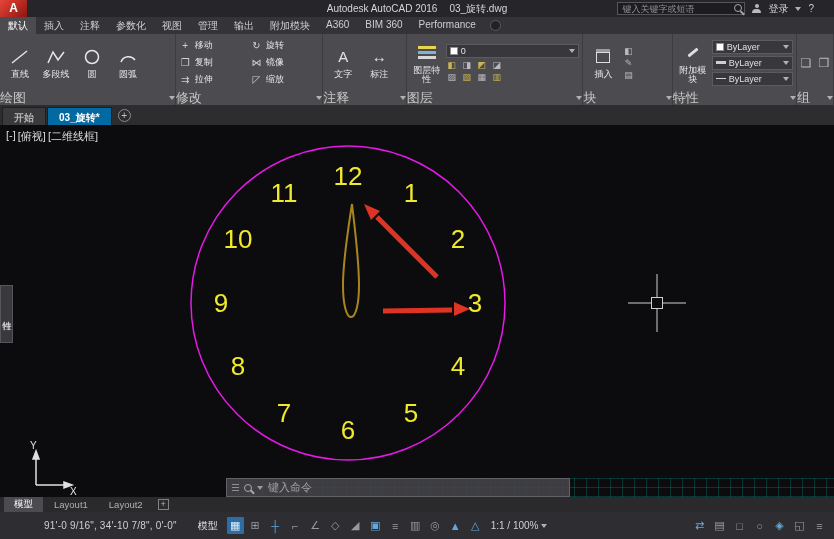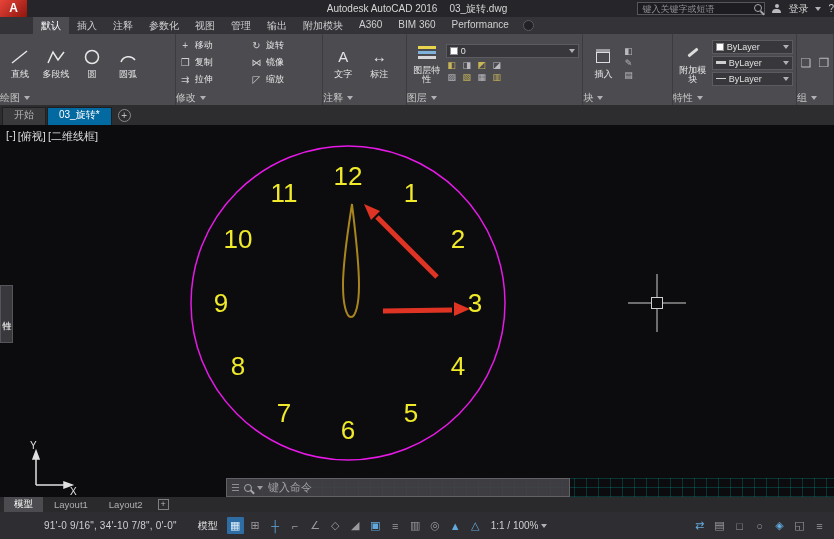--- a/index.html
+++ b/index.html
@@ -5,44 +5,44 @@
   * { box-sizing: border-box; margin: 0; padding: 0; }
   html,body { width:834px; height:539px; overflow:hidden; background:#000;
     font-family:"Liberation Sans","DejaVu Sans",sans-serif; }
   .app { width:834px; height:539px; display:flex; flex-direction:column; background:#3d3d3d; }
 
   
   .titlebar { height:17px; background:#26262a; display:flex; align-items:center; color:#d6d6d6; font-size:10px; position:relative; flex:0 0 17px; }
   .logo { width:27px; height:17px; background:linear-gradient(135deg,#e8443a,#8f160d); color:#fff; font-weight:bold; font-size:12px; text-align:center; line-height:17px; flex:0 0 27px; }
   .title-center { position:absolute; left:0; right:0; text-align:center; pointer-events:none; }
   .title-center span { padding:0 6px; }
-  .tb-right { margin-left:auto; display:flex; align-items:center; gap:7px; padding-right:0; z-index:2; }
+  .tb-right { margin-left:auto; display:flex; align-items:center; gap:7px; padding-right:20px; z-index:2; }
   .searchbox { width:128px; height:13px; background:#1d1d21; border:1px solid #55555a; color:#cfcfcf; font-size:9px; padding:0 14px 0 4px; }
   .searchbox::placeholder { color:#8f8f94; }
   .search-wrap { position:relative; display:flex; align-items:center; }
   .mag { width:8px; height:8px; border:1.5px solid #a8a8ad; border-radius:50%; position:relative; }
   .mag::after { content:""; position:absolute; width:5px; height:1.5px; background:#a8a8ad; transform:rotate(45deg); right:-4px; bottom:-2px; }
   .search-wrap .mag { position:absolute; right:3px; top:2px; }
   .person { width:9px; height:9px; position:relative; }
   .person::before { content:""; position:absolute; width:4px; height:4px; border-radius:50%; background:#b9b9be; left:2.5px; top:0; }
   .person::after { content:""; position:absolute; width:9px; height:4px; border-radius:4px 4px 0 0; background:#b9b9be; bottom:0; }
   .caret { width:0; height:0; border-left:3px solid transparent; border-right:3px solid transparent; border-top:4px solid #b0b0b5; }
   .helpq { color:#c9c9ce; font-size:10px; }
 
   
-  .tabrow { height:17px; background:#333338; display:flex; align-items:stretch; padding-left:33px; font-size:10px; color:#cfcfcf; flex:0 0 17px; }
+  .tabrow { height:17px; background:#333338; display:flex; align-items:stretch; font-size:10px; color:#cfcfcf; flex:0 0 17px; }
   .rtab { padding:2px 8px 0; white-space:nowrap; }
   .rtab.active { background:#4c4c50; color:#fff; }
   .cloud-dot { width:11px; height:11px; border-radius:50%; background:#222226; border:1px solid #5a5a5e; align-self:center; margin-left:6px; }
 
   
   .ribbon { height:71px; background:#4c4c50; display:flex; flex:0 0 71px; overflow:hidden; }
   .panel { display:flex; flex-direction:column; border-right:1px solid #3c3c40; }
   .panel-body { flex:1; display:flex; align-items:center; padding:2px 3px; gap:2px; }
-  .panel-footer { height:14px; font-size:10px; color:#c8c8c8; display:flex; align-items:center; justify-content:flex-start; gap:4px; }
+  .panel-footer { height:14px; font-size:13px; color:#c8c8c8; display:flex; align-items:center; justify-content:space-between; gap:4px; }
   .p-draw{width:181px}.p-modify{width:152px}.p-annot{width:86px}.p-layers{width:182px}.p-block{width:92px}.p-props{width:128px}.p-group{flex:1}
   .bigtool { width:34px; display:flex; flex-direction:column; align-items:center; gap:1px; font-size:9px; color:#e6e6e6; text-align:center; line-height:1.05; }
   .bigicon { height:24px; display:flex; align-items:center; justify-content:center; color:#e2e2e2; font-size:15px; }
   .modgrid { display:grid; grid-template-columns:1fr 1fr; grid-auto-rows:17px; width:100%; column-gap:2px; }
   .smalltool { display:flex; align-items:center; gap:3px; font-size:9px; color:#e4e4e4; }
   .sicon { width:13px; text-align:center; font-size:10px; color:#cfcfcf; }
   .col { display:flex; flex-direction:column; gap:2px; }
   .combo { display:flex; align-items:center; background:#38383c; border:1px solid #5c5c60; height:14px; font-size:9px; color:#e0e0e0; padding:0 3px; gap:3px; width:100%; }
   .combo .val { flex:1; }
   .swatch { width:8px; height:8px; background:#fff; border:1px solid #909095; flex:0 0 8px; }
@@ -52,21 +52,21 @@
   .tiny { font-size:9px; color:#c9b458; width:12px; text-align:center; }
   .tiny.alt { color:#b9b9be; }
   .layers-stack { width:18px; display:flex; flex-direction:column; gap:1.5px; }
   .layers-stack i { display:block; height:3.5px; }
   .cube { width:14px; height:11px; border:1px solid #ddd; position:relative; }
   .cube::after { content:""; position:absolute; left:-1px; top:-4px; width:14px; height:3px; background:#9a9a9f; }
   .brush { width:12px; height:3px; background:#ddd; transform:rotate(-40deg); border-radius:1px; }
 
   
   .filetabs { height:20px; background:#2d2d30; display:flex; align-items:flex-end; padding-left:2px; gap:1px; font-size:10px; flex:0 0 20px; }
-  .ftab { height:18px; padding:0 11px; background:#3a3a3d; color:#b5b5b5; display:flex; align-items:flex-start; border:1px solid #1f1f22; border-bottom:none; }
+  .ftab { height:18px; padding:0 11px; background:#3a3a3d; color:#b5b5b5; display:flex; align-items:flex-end; border:1px solid #1f1f22; border-bottom:none;font-weight:bold; }
   .ftab.active { background:#0369a1; color:#fff; }
   .plusbtn { width:13px; height:13px; border-radius:50%; border:1px solid #8a8a8f; color:#c0c0c5; font-size:10px; line-height:11px; text-align:center; margin:0 0 3px 5px; }
 
   
   .canvas { position:relative; height:372px; flex:0 0 372px; background:#0c0c0f; overflow:hidden; }
   .scene { position:absolute; inset:0; }
   .vplabel { position:absolute; top:4px; left:6px; color:#dcdcdc; font-size:11px; display:flex; gap:2px; }
   .palette-tab { position:absolute; left:0; top:160px; width:13px; height:58px; background:#39393d; border:1px solid #55555a; color:#d8d8d8; font-size:9px; writing-mode:vertical-rl; text-orientation:upright; display:flex; align-items:center; justify-content:center; }
   .gridstrip { position:absolute; bottom:0; left:226px; right:0; height:19px;
     background:repeating-linear-gradient(90deg, rgba(0,150,140,.30) 0 1px, transparent 1px 12px),

